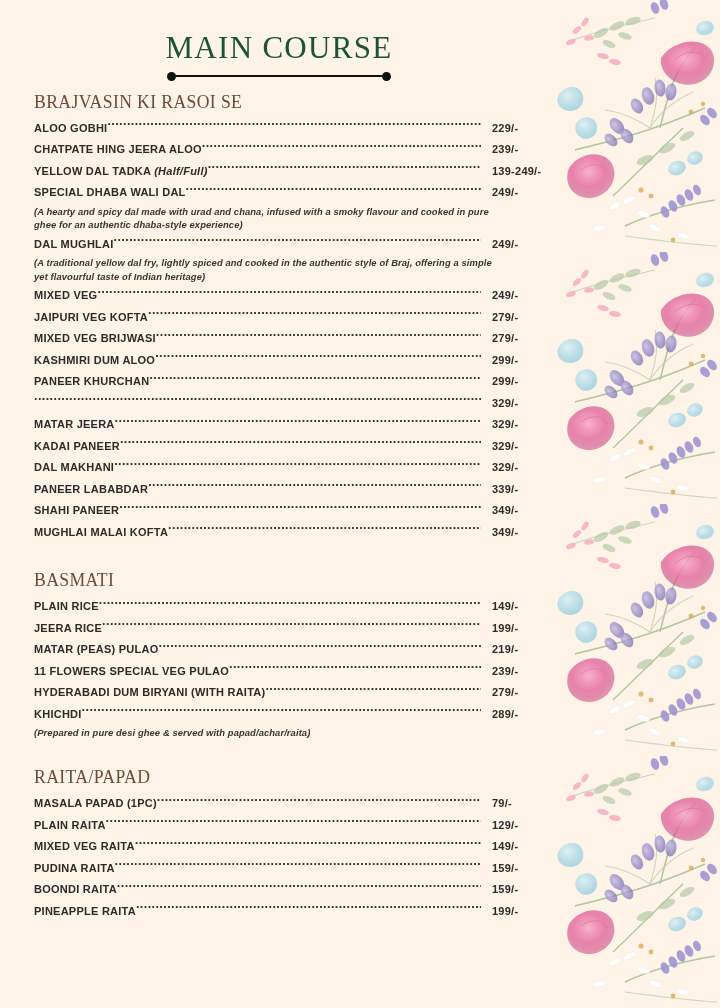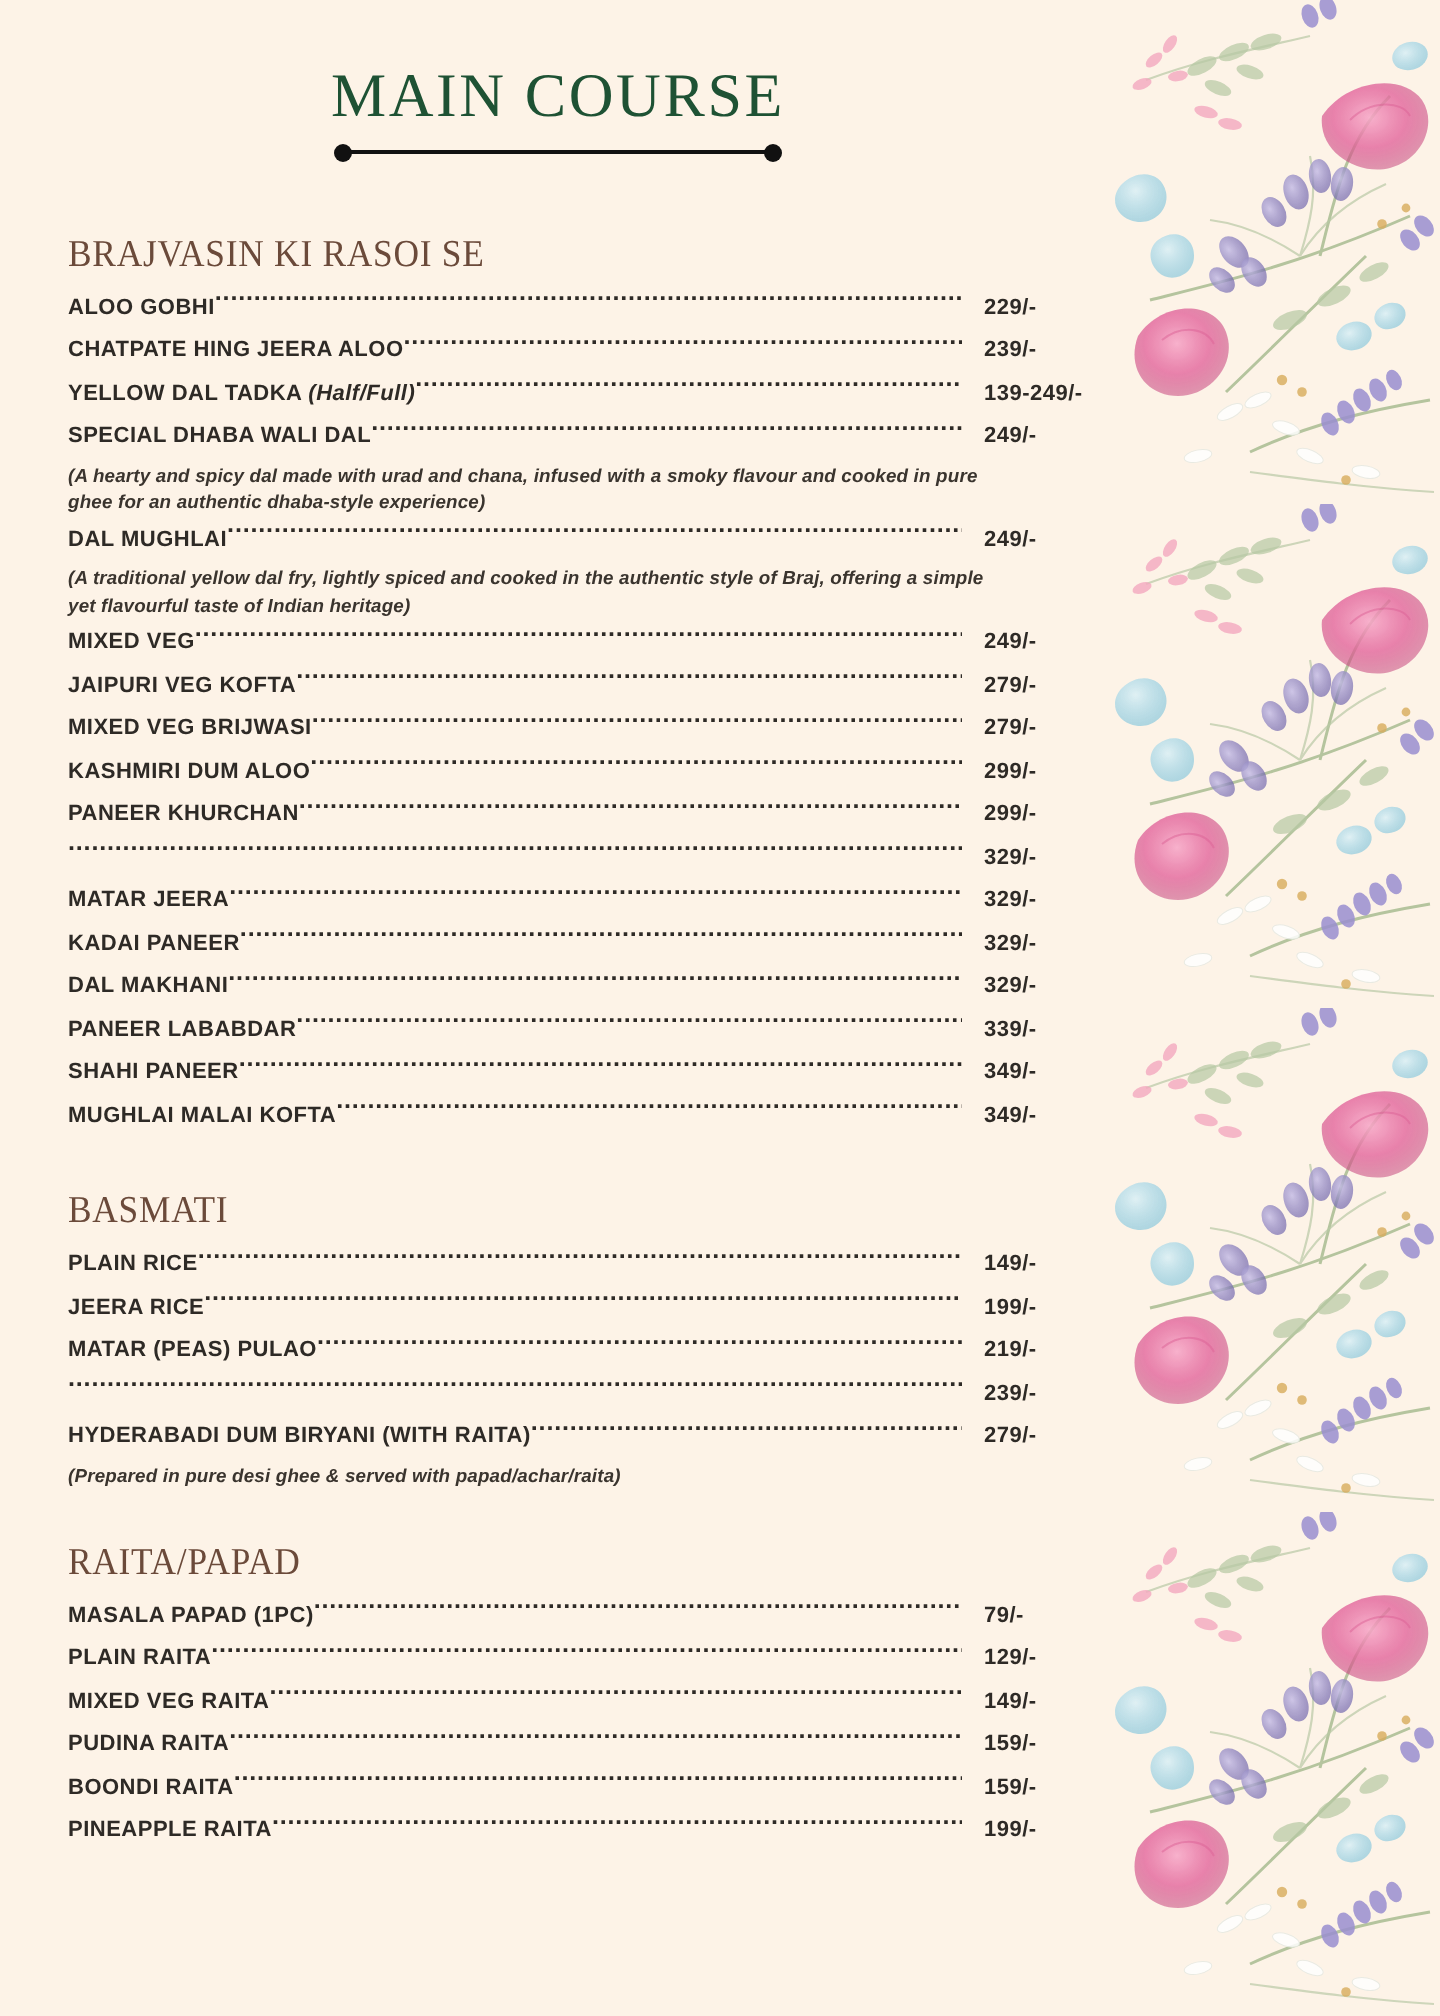--- a/index.html
+++ b/index.html
@@ -51,21 +51,21 @@
     width: 9px; height: 9px;
     border-radius: 50%;
     background: #111;
   }
   .rule-dot.left { left: 0; }
   .rule-dot.right { right: 0; }
 
   
   .menu-body { padding: 0 0 0 34px; width: 540px; }
   .section { margin-top: 26px; }
-  .section:first-child { margin-top: 36px; }
+  .section:first-child { margin-top: 10px; }
   .section-title {
     font-family: "Liberation Serif", serif;
     font-size: 19px;
     color: #6b4a3a;
     letter-spacing: 0.4px;
     margin-bottom: 5px;
     transform: scaleX(0.93);
     transform-origin: left center;
   }
 
@@ -660,27 +660,33 @@
         <span class="item-name">JEERA RICE</span>
         <span class="leader"></span>
         <span class="item-price">199/-</span>
       </div>
       <div class="item">
         <span class="item-name">MATAR (PEAS) PULAO</span>
         <span class="leader"></span>
         <span class="item-price">219/-</span>
       </div>
       <div class="item">
+        <span class="item-name">11 FLOWERS SPECIAL VEG PULAO</span>
         <span class="leader"></span>
         <span class="item-price">239/-</span>
       </div>
       <div class="item">
         <span class="item-name">HYDERABADI DUM BIRYANI (WITH RAITA)</span>
         <span class="leader"></span>
         <span class="item-price">279/-</span>
+      </div>
+      <div class="item">
+        <span class="item-name">KHICHDI</span>
+        <span class="leader"></span>
+        <span class="item-price">289/-</span>
       </div>
       <div class="item-desc">(Prepared in pure desi ghee &amp; served with papad/achar/raita)</div>
     </div>
     <div class="section">
       <div class="section-title">RAITA/PAPAD</div>
       <div class="item">
         <span class="item-name">MASALA PAPAD (1PC)</span>
         <span class="leader"></span>
         <span class="item-price">79/-</span>
       </div>

